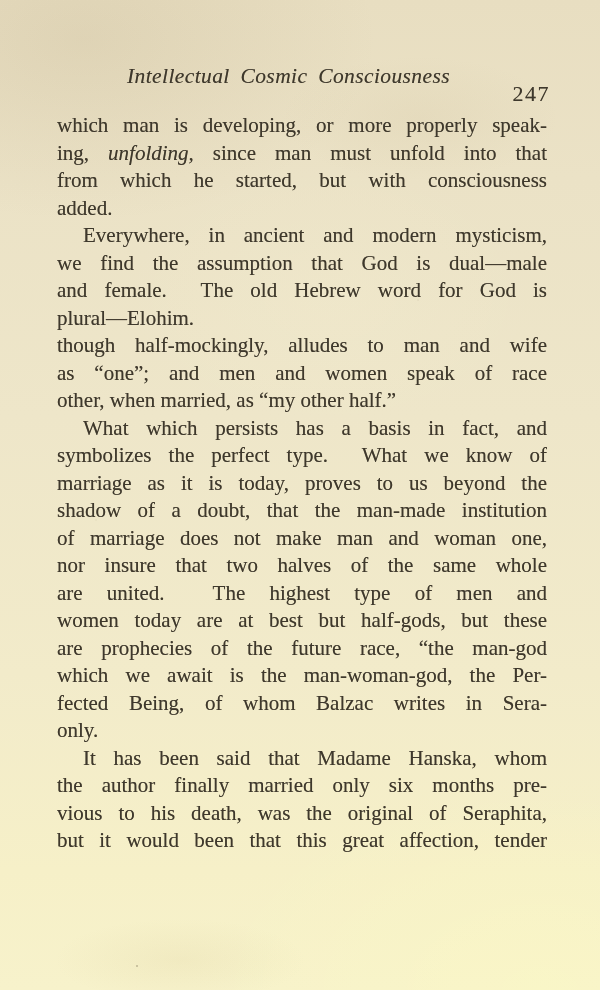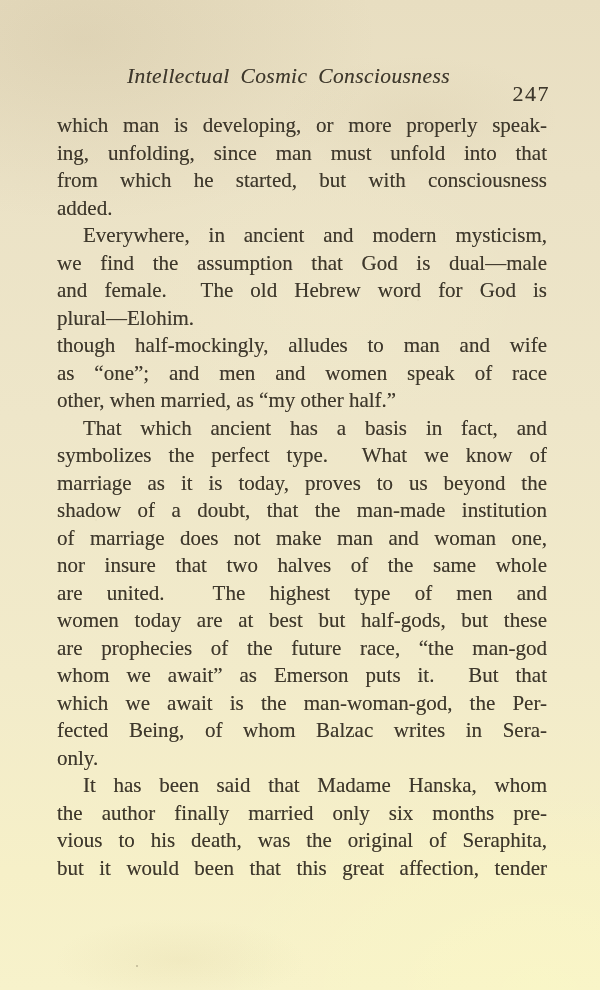--- a/index.html
+++ b/index.html
@@ -58,21 +58,21 @@
     height: 27.5px;
     line-height: 27.5px;
     font-size: 21px;
     text-align: justify;
     white-space: normal;
     text-shadow: 0 0 .5px rgba(62,54,40,.5);
     overflow: visible;
   }
   .line.j::after { content: ""; display: inline-block; width: 100%; height: 0; }
   .line.ind { text-indent: 26px; font-family: Liberation Serif, serif; }
-  .it { }
+  .it { font-style: italic; }
 </style>
 </head>
 <body>
 
 <div class="page">
   <div class="grain"></div>
 
   <div class="header">
     <span class="header-title">Intellectual Cosmic Consciousness</span>
     <span class="header-page">247</span>
@@ -83,30 +83,29 @@
     <div class="line j"><span>ing, </span><span class="it">unfolding,</span><span> since man must unfold into that</span></div>
     <div class="line j">from which he started, but with consciousness</div>
     <div class="line">added.</div>
     <div class="line j ind">Everywhere, in ancient and modern mysticism,</div>
     <div class="line j">we find the assumption that God is dual—male</div>
     <div class="line j">and female.&nbsp; The old Hebrew word for God is</div>
     <div class="line">plural—Elohim.</div>
     <div class="line j">though half-mockingly, alludes to man and wife</div>
     <div class="line j">as “one”; and men and women speak of race</div>
     <div class="line">other, when married, as “my other half.”</div>
-    <div class="line j ind">That which ancient has a basis in fact, and</div>
+    <div class="line j ind">What which persists has a basis in fact, and</div>
     <div class="line j">symbolizes the perfect type.&nbsp; What we know of</div>
     <div class="line j">marriage as it is today, proves to us beyond the</div>
     <div class="line j">shadow of a doubt, that the man-made institution</div>
     <div class="line j">of marriage does not make man and woman one,</div>
     <div class="line j">nor insure that two halves of the same whole</div>
     <div class="line j">are united.&nbsp; The highest type of men and</div>
     <div class="line j">women today are at best but half-gods, but these</div>
     <div class="line j">are prophecies of the future race, “the man-god</div>
-    <div class="line j">whom we await” as Emerson puts it.&nbsp; But that</div>
     <div class="line j">which we await is the man-woman-god, the Per-</div>
     <div class="line j">fected Being, of whom Balzac writes in Sera-</div>
     <div class="line">only.</div>
     <div class="line j ind">It has been said that Madame Hanska, whom</div>
     <div class="line j">the author finally married only six months pre-</div>
     <div class="line j">vious to his death, was the original of Seraphita,</div>
     <div class="line j">but it would been that this great affection, tender</div>
   </div>
 </div>
 

